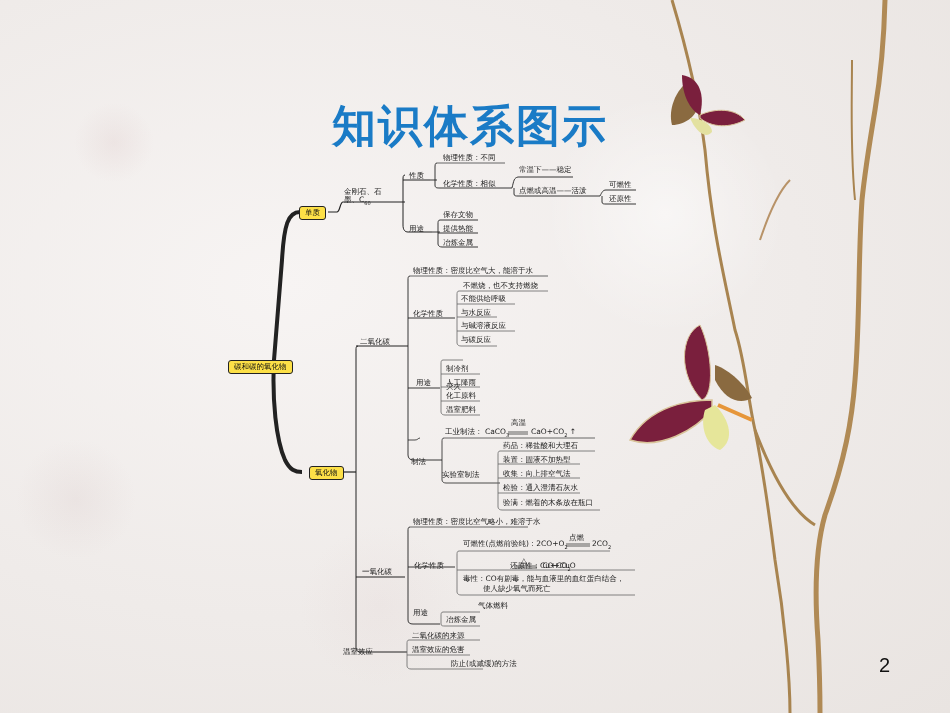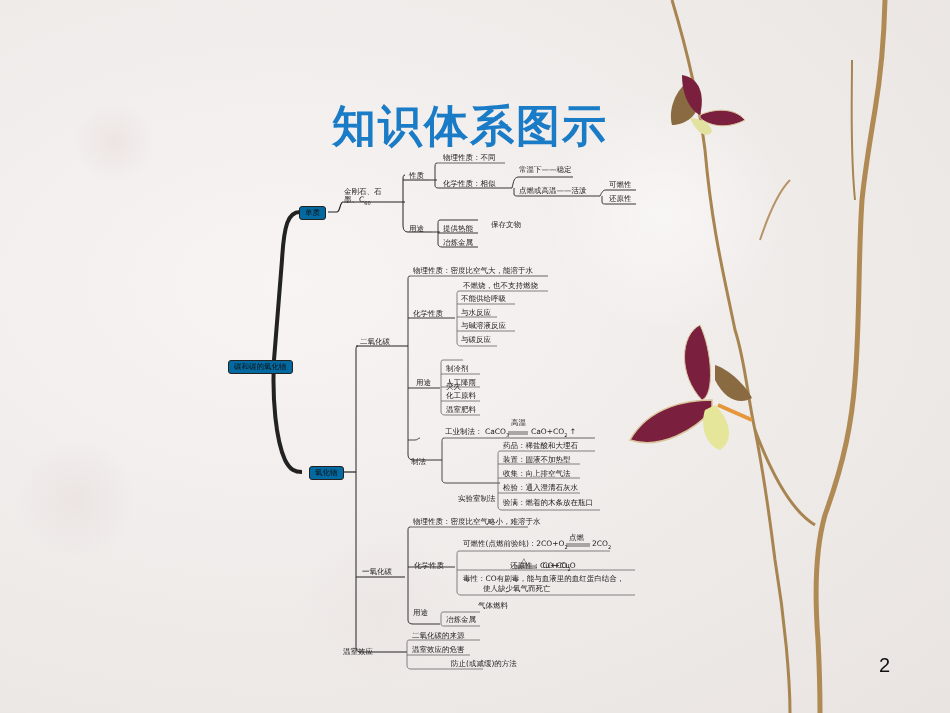--- a/index.html
+++ b/index.html
@@ -21,21 +21,21 @@
     font-size:44px; font-weight:bold; color:#1a7bc6; letter-spacing:2px;
     font-family: "DejaVu Sans", sans-serif; text-align:left; line-height:60px;
   }
   .map-svg { position:absolute; left:0; top:0; }
   .t {
     position:absolute; font-size:7.5px; color:#222; white-space:nowrap; line-height:9px;
     font-family: "DejaVu Sans", sans-serif;
   }
   .box {
     position:absolute; font-size:7.5px; color:#111; border:1.6px solid #222; border-radius:3px;
-    background:#0369a1; padding:1px 5px; white-space:nowrap; line-height:10px;
+    background:#fde047; padding:1px 5px; white-space:nowrap; line-height:10px;
   }
   .sub { font-size:5px; vertical-align:sub; }
   .page-num {
     position:absolute; left:879px; top:654px; font-size:20px; color:#111;
     font-family: "Liberation Sans", sans-serif;
   }
   .deco { position:absolute; left:0; top:0; }
 </style>
 </head>
 <body>
@@ -164,21 +164,21 @@
 
 <div class="t" style="left:409px; top:171px;">性质</div>
 <div class="t" style="left:443px; top:153px;">物理性质：不同</div>
 <div class="t" style="left:443px; top:179px;">化学性质：相似</div>
 <div class="t" style="left:519px; top:165px;">常温下——稳定</div>
 <div class="t" style="left:519px; top:186px;">点燃或高温——活泼</div>
 <div class="t" style="left:609px; top:180px;">可燃性</div>
 <div class="t" style="left:609px; top:194px;">还原性</div>
 
 <div class="t" style="left:409px; top:224px;">用途</div>
-<div class="t" style="left:443px; top:220px;margin-left:48px;">保存文物</div>
+<div class="t" style="left:443px; top:210px;">保存文物</div>
 <div class="t" style="left:443px; top:224px;">提供热能</div>
 <div class="t" style="left:443px; top:238px;">冶炼金属</div>
 
 <div class="t" style="left:360px; top:337px;">二氧化碳</div>
 <div class="t" style="left:413px; top:266px;">物理性质：密度比空气大，能溶于水</div>
 <div class="t" style="left:413px; top:309px;">化学性质</div>
 <div class="t" style="left:463px; top:281px;">不燃烧，也不支持燃烧</div>
 <div class="t" style="left:461px; top:294px;">不能供给呼吸</div>
 <div class="t" style="left:461px; top:308px;">与水反应</div>
 <div class="t" style="left:461px; top:321px;">与碱溶液反应</div>
@@ -192,21 +192,21 @@
 <div class="t" style="left:446px; top:405px;">温室肥料</div>
 
 <div class="t" style="left:411px; top:457px;">制法</div>
 <div class="t" style="left:445px; top:427px;">
   <span>工业制法：</span>
   <span>CaCO</span><span class="sub">3</span>
 </div>
 <div class="t" style="left:511px; top:418px;">高温</div>
 <div class="t" style="left:531px; top:427px;"><span>CaO+CO</span><span class="sub">2</span> ↑</div>
 
-<div class="t" style="left:458px; top:470px;margin-top:24px;">实验室制法</div>
+<div class="t" style="left:442px; top:470px;">实验室制法</div>
 <div class="t" style="left:503px; top:441px;">药品：稀盐酸和大理石</div>
 <div class="t" style="left:503px; top:455px;">装置：固液不加热型</div>
 <div class="t" style="left:503px; top:469px;">收集：向上排空气法</div>
 <div class="t" style="left:503px; top:483px;">检验：通入澄清石灰水</div>
 <div class="t" style="left:503px; top:498px;">验满：燃着的木条放在瓶口</div>
 
 <div class="t" style="left:362px; top:567px;">一氧化碳</div>
 <div class="t" style="left:413px; top:517px;">物理性质：密度比空气略小，难溶于水</div>
 <div class="t" style="left:414px; top:561px;">化学性质</div>
 <div class="t" style="left:463px; top:539px;"><span>可燃性(点燃前验纯)：2CO+O</span><span class="sub">2</span></div>

